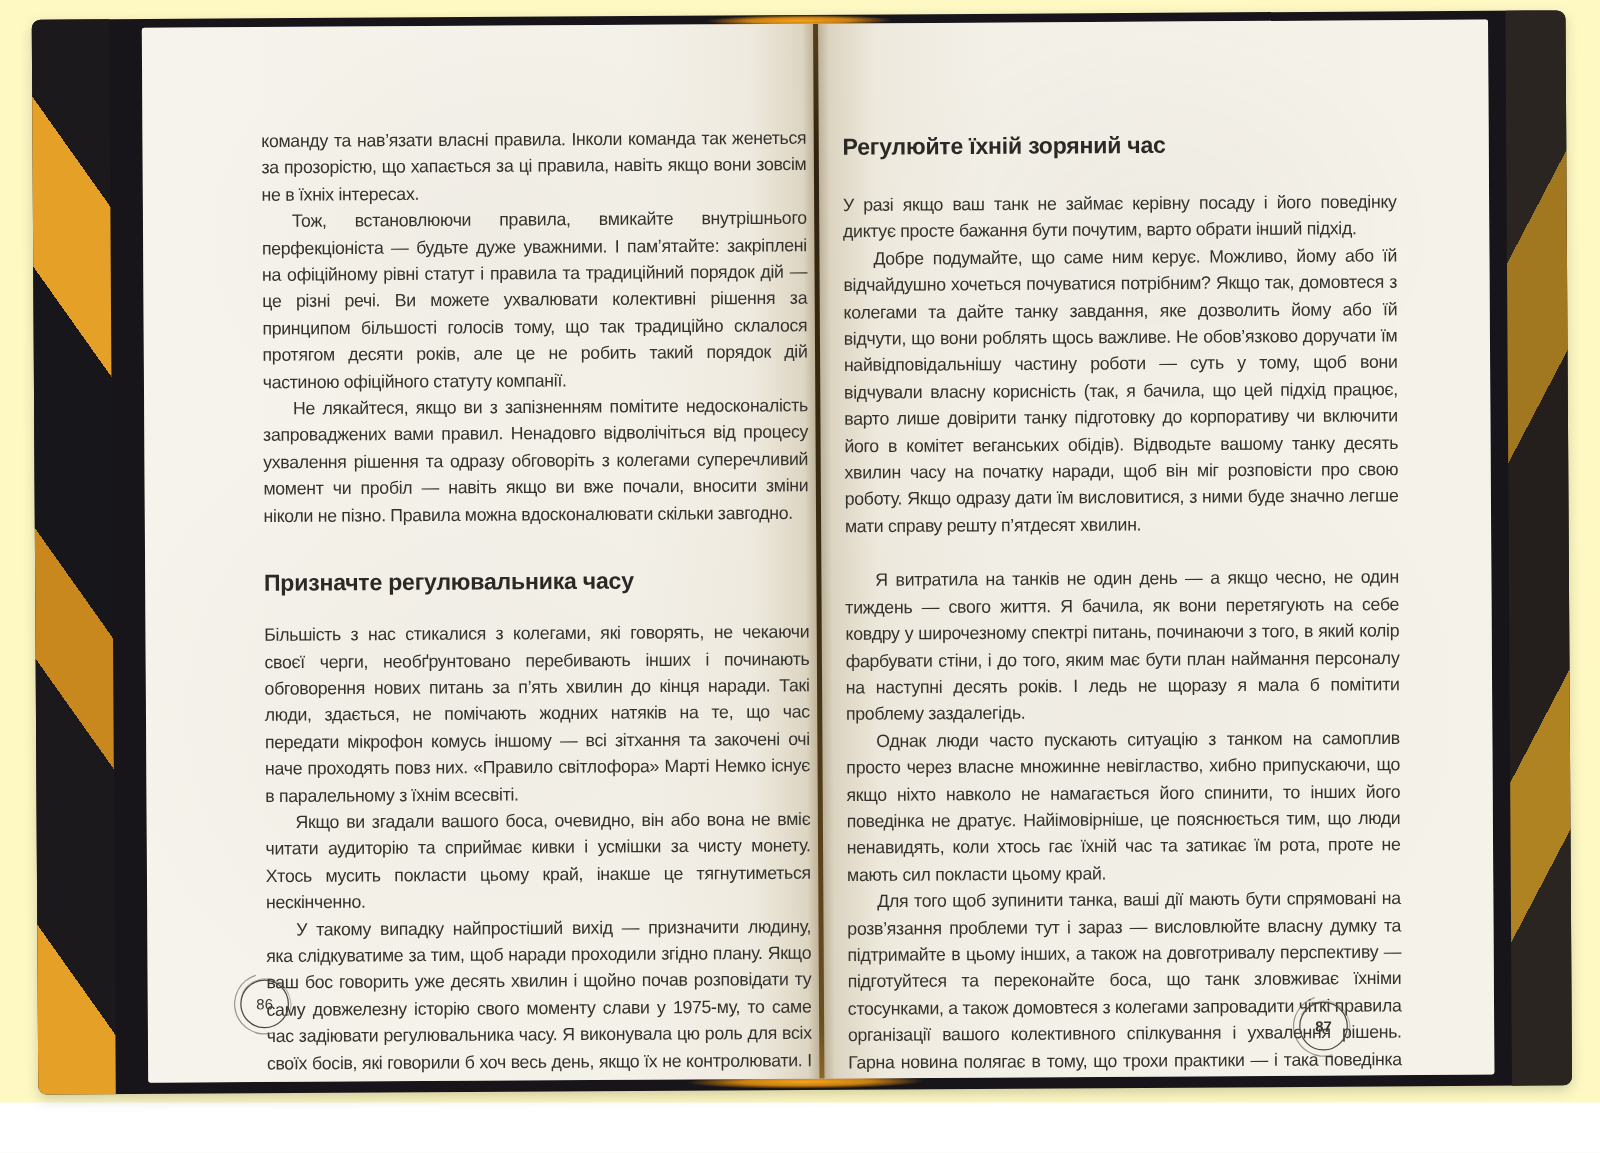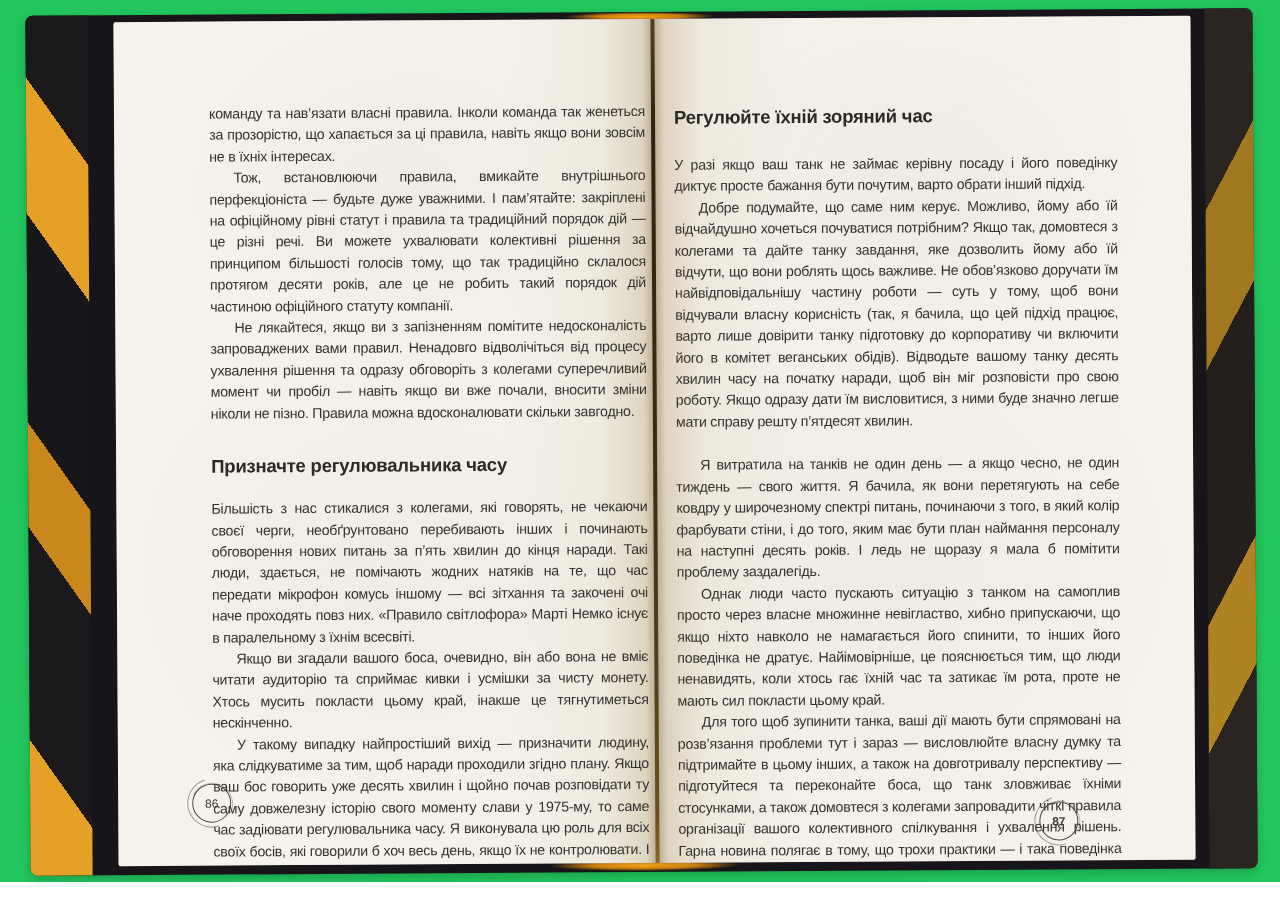--- a/index.html
+++ b/index.html
@@ -8,21 +8,21 @@
     width: 1280px;
     height: 922px;
     background: #ffffff;
     overflow: hidden;
     font-family: "Liberation Sans", sans-serif;
   }
   .scene {
     position: relative;
     width: 1280px;
     height: 882px;
-    background: #22c55e;
+    background: #fef9c3;
   }
   
   .book {
     position: absolute;
     left: 28px;
     top: 12px;
     width: 1227px;
     height: 860px;
     background: #171519;
     border-radius: 7px;

